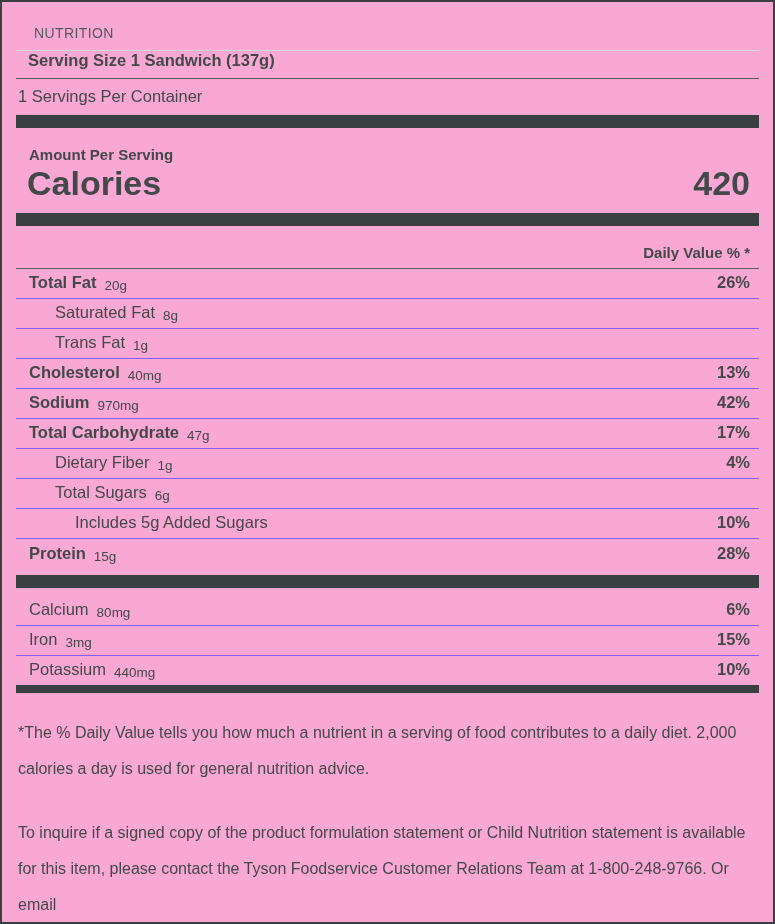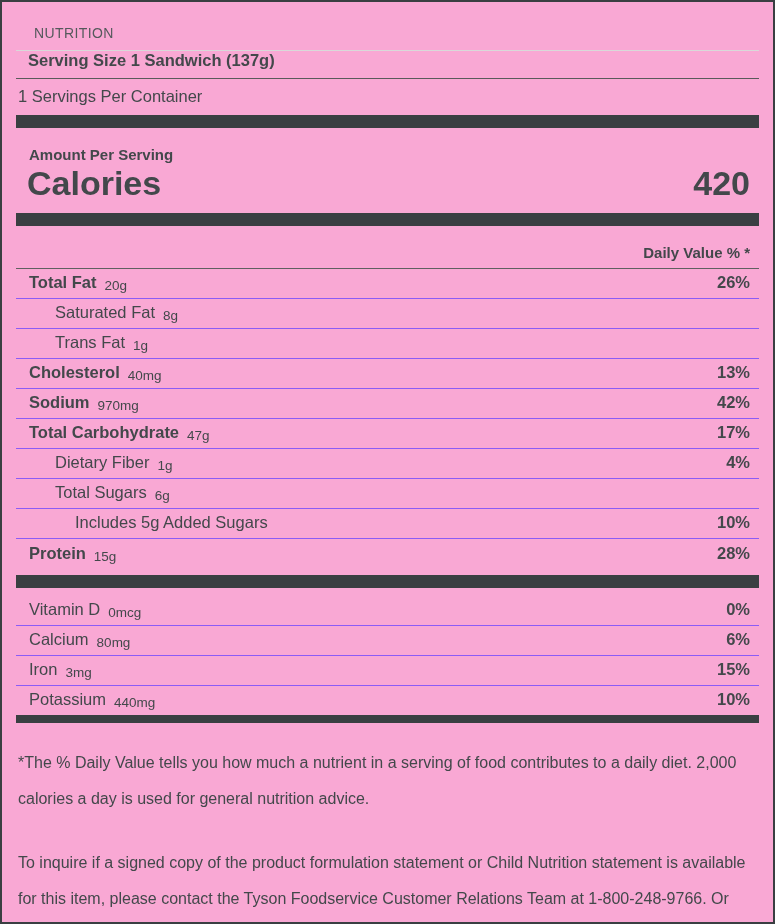--- a/index.html
+++ b/index.html
@@ -181,25 +181,20 @@
         <span class="amount">15g</span>
         <span class="dv">28%</span>
       </div>
 
   </div>
 
   <div class="bar"></div>
 
   <div class="rows-vitamins">
 
-      <div class="row">
-        <span class="nlabel">Vitamin D</span>
-        <span class="amount">0mcg</span>
-        <span class="dv">0%</span>
-      </div>
 
       <div class="row">
         <span class="nlabel">Calcium</span>
         <span class="amount">80mg</span>
         <span class="dv">6%</span>
       </div>
 
       <div class="row">
         <span class="nlabel">Iron</span>
         <span class="amount">3mg</span>

